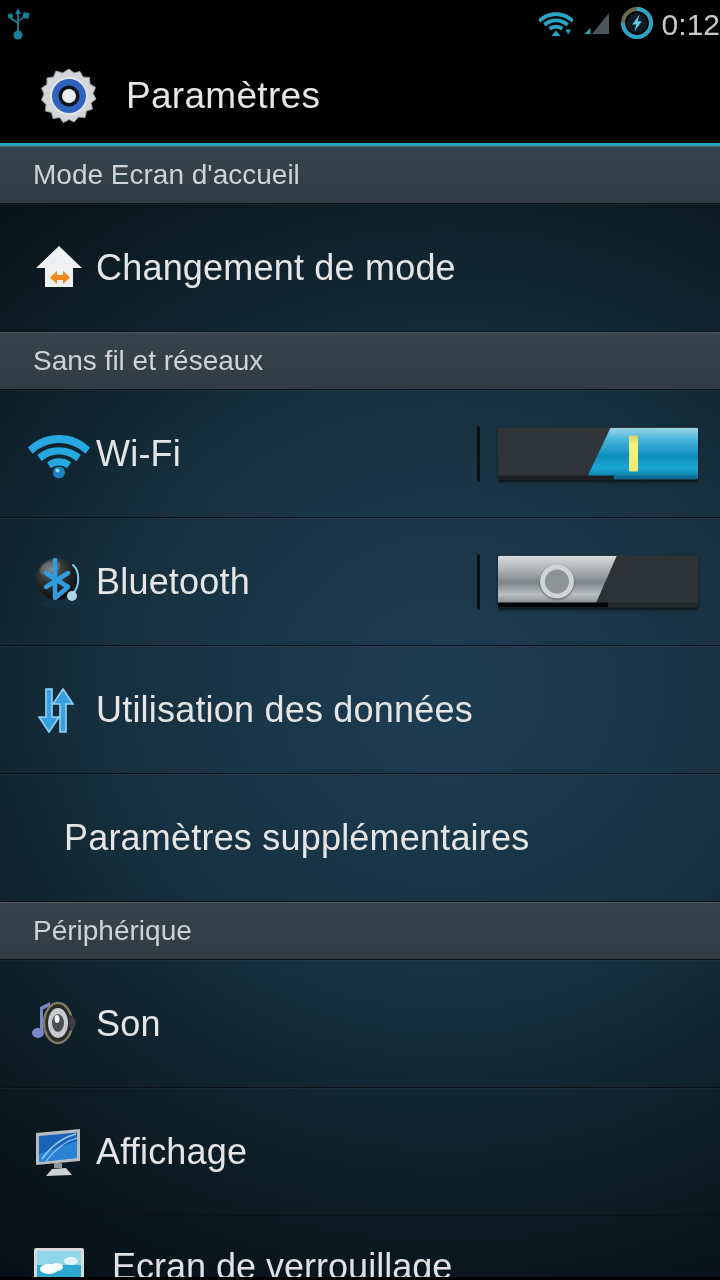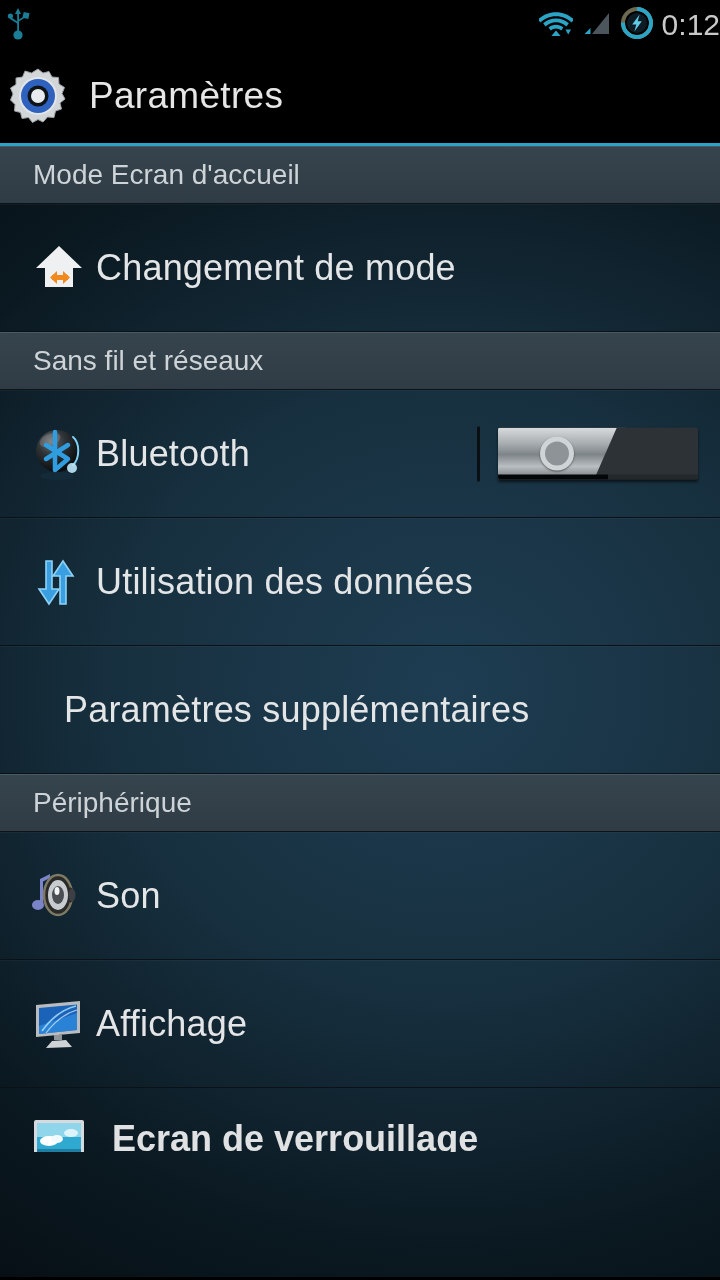--- a/index.html
+++ b/index.html
@@ -29,22 +29,23 @@
     color:#c9c9c9; font-size:30px; letter-spacing:0px;
     line-height:49px; font-weight:400;
   }
 
   
   .actionbar{
     position:relative;
     height:97px; width:720px;
     background:#000;
     display:flex; align-items:center;
-    padding-left:9px;
+    padding-left:40px;
     border-bottom:3px solid #2da3c4;
+    gap:6px;
   }
   .ab-icon{ width:58px; height:58px; flex:0 0 58px; }
   .ab-title{
     color:#e6e6e6; font-size:37px; margin-left:22px;
     font-weight:400; letter-spacing:0.3px;
   }
 
   
   .list{
     position:relative;
@@ -148,21 +149,20 @@
   .switch.off .base{
     position:absolute; left:0; bottom:0; width:100%; height:5px;
     background:linear-gradient(90deg,#050607 0 55%, #23282b 55% 100%);
   }
 
   .clipped-row{
     position:relative;
     height:64px; width:720px;
     display:flex; align-items:flex-start;
     overflow:hidden;
-    font-weight:bold;
   }
   .clipped-row .ico{
     width:62px; height:62px; flex:0 0 62px; margin-left:28px;
     margin-top:22px;
     display:flex; align-items:center; justify-content:center;
   }
   .clipped-row .lbl{
     color:#dfe1e3; font-size:36px; margin-left:22px;
     margin-top:30px; white-space:nowrap;
   }
@@ -248,20 +248,43 @@
         </g>
       </svg>
     </span>
     <span class="lbl">Changement de mode</span>
   </div>
 
   <div class="section-header">
     <span class="lbl">Sans fil et réseaux</span>
   </div>
 
+  <div class="row">
+    <span class="ico">
+      <svg width="62" height="62" viewBox="0 0 62 62">
+        <g fill="#27a8e0">
+          <path d="M31 20 C20.5 20 11.4 24.3 4.5 30.8 L0 24.4 C8.2 16.6 19.1 12 31 12 C42.9 12 53.8 16.6 62 24.4 L57.5 30.8 C50.6 24.3 41.5 20 31 20 Z"></path>
+          <path d="M31 31.5 C24.3 31.5 18.2 34.2 13.6 38.2 L9.3 32 C15 27.2 22.6 24.2 31 24.2 C39.4 24.2 47 27.2 52.7 32 L48.4 38.2 C43.8 34.2 37.7 31.5 31 31.5 Z"></path>
+          <path d="M31 42.4 C27.9 42.4 25.1 43.5 23 45.3 L19 39.4 C22.4 36.8 26.5 35.3 31 35.3 C35.5 35.3 39.6 36.8 43 39.4 L39 45.3 C36.9 43.5 34.1 42.4 31 42.4 Z"></path>
+        </g>
+        <circle cx="31" cy="49.5" r="6" fill="#1c84c4"></circle>
+        <circle cx="29.5" cy="47.5" r="2" fill="#8fd8f5"></circle>
+      </svg>
+    </span>
+    <span class="lbl">Wi-Fi</span>
+    <span class="toggle-wrap">
+      <span class="toggle-sep"></span>
+      <span class="switch on">
+        <span class="left"></span>
+        <span class="right"></span>
+        <span class="bar"></span>
+        <span class="base"></span>
+      </span>
+    </span>
+  </div>
 
   <div class="row">
     <span class="ico">
       <svg width="62" height="62" viewBox="0 0 62 62">
         <defs>
           <radialGradient id="btSphere" cx="36%" cy="28%" r="72%">
             <stop offset="0%" stop-color="#6a6f73"></stop>
             <stop offset="45%" stop-color="#2e3336"></stop>
             <stop offset="100%" stop-color="#0c0e10"></stop>
           </radialGradient>

